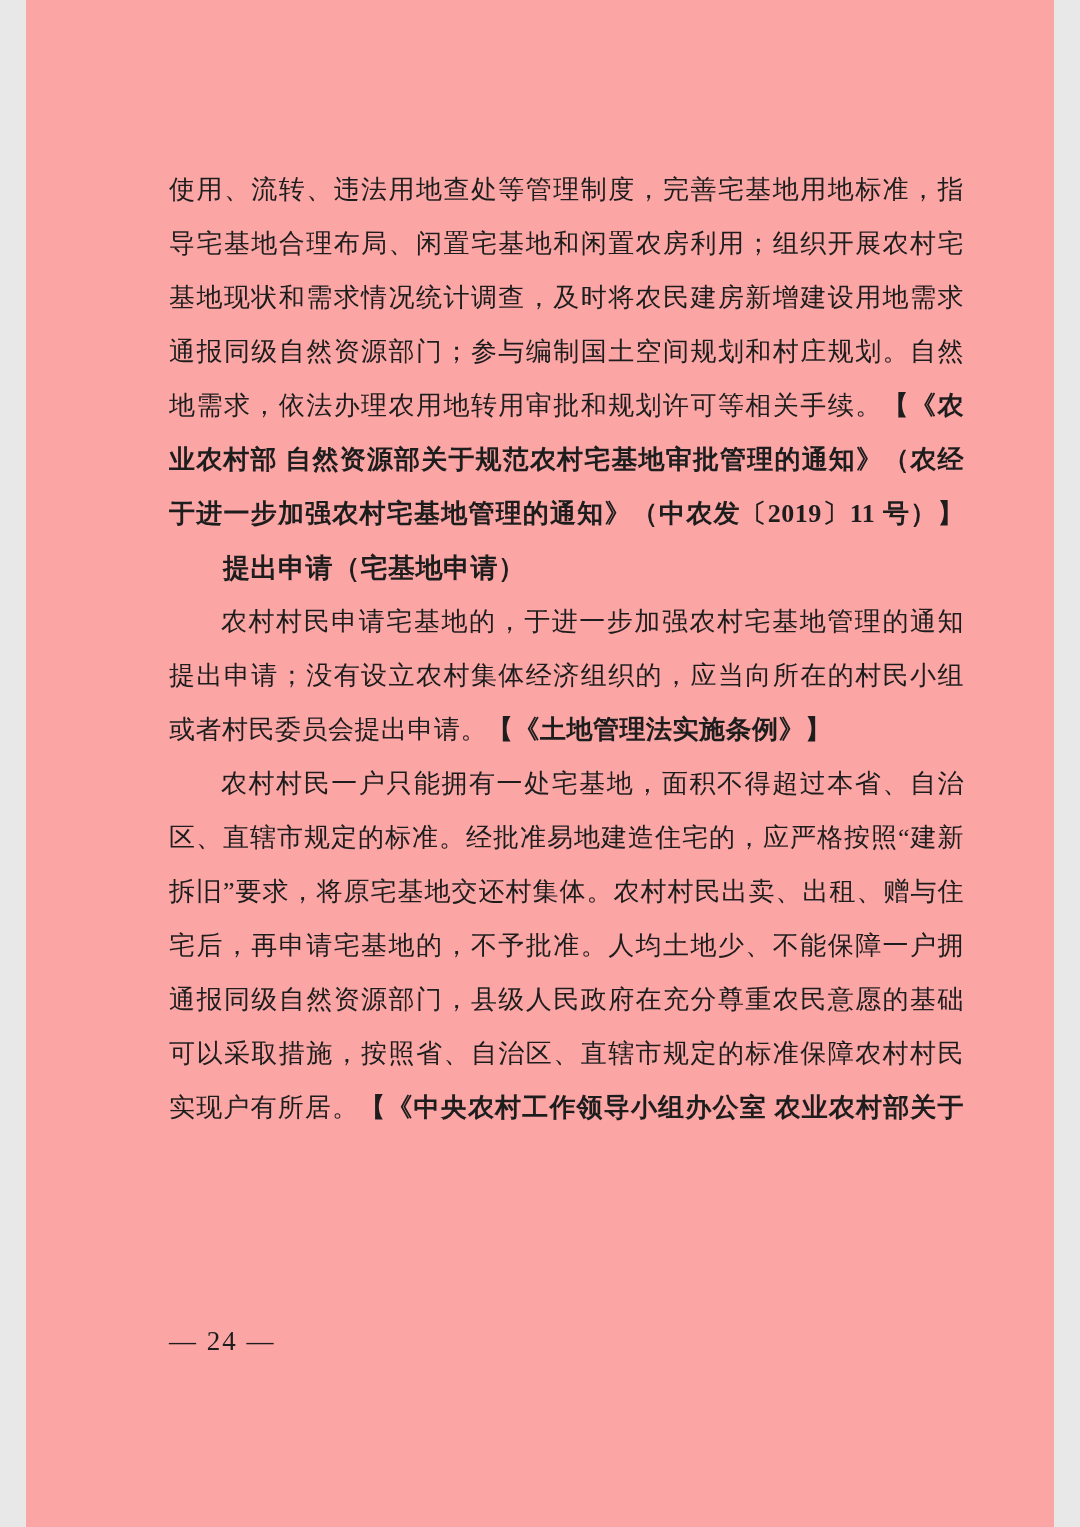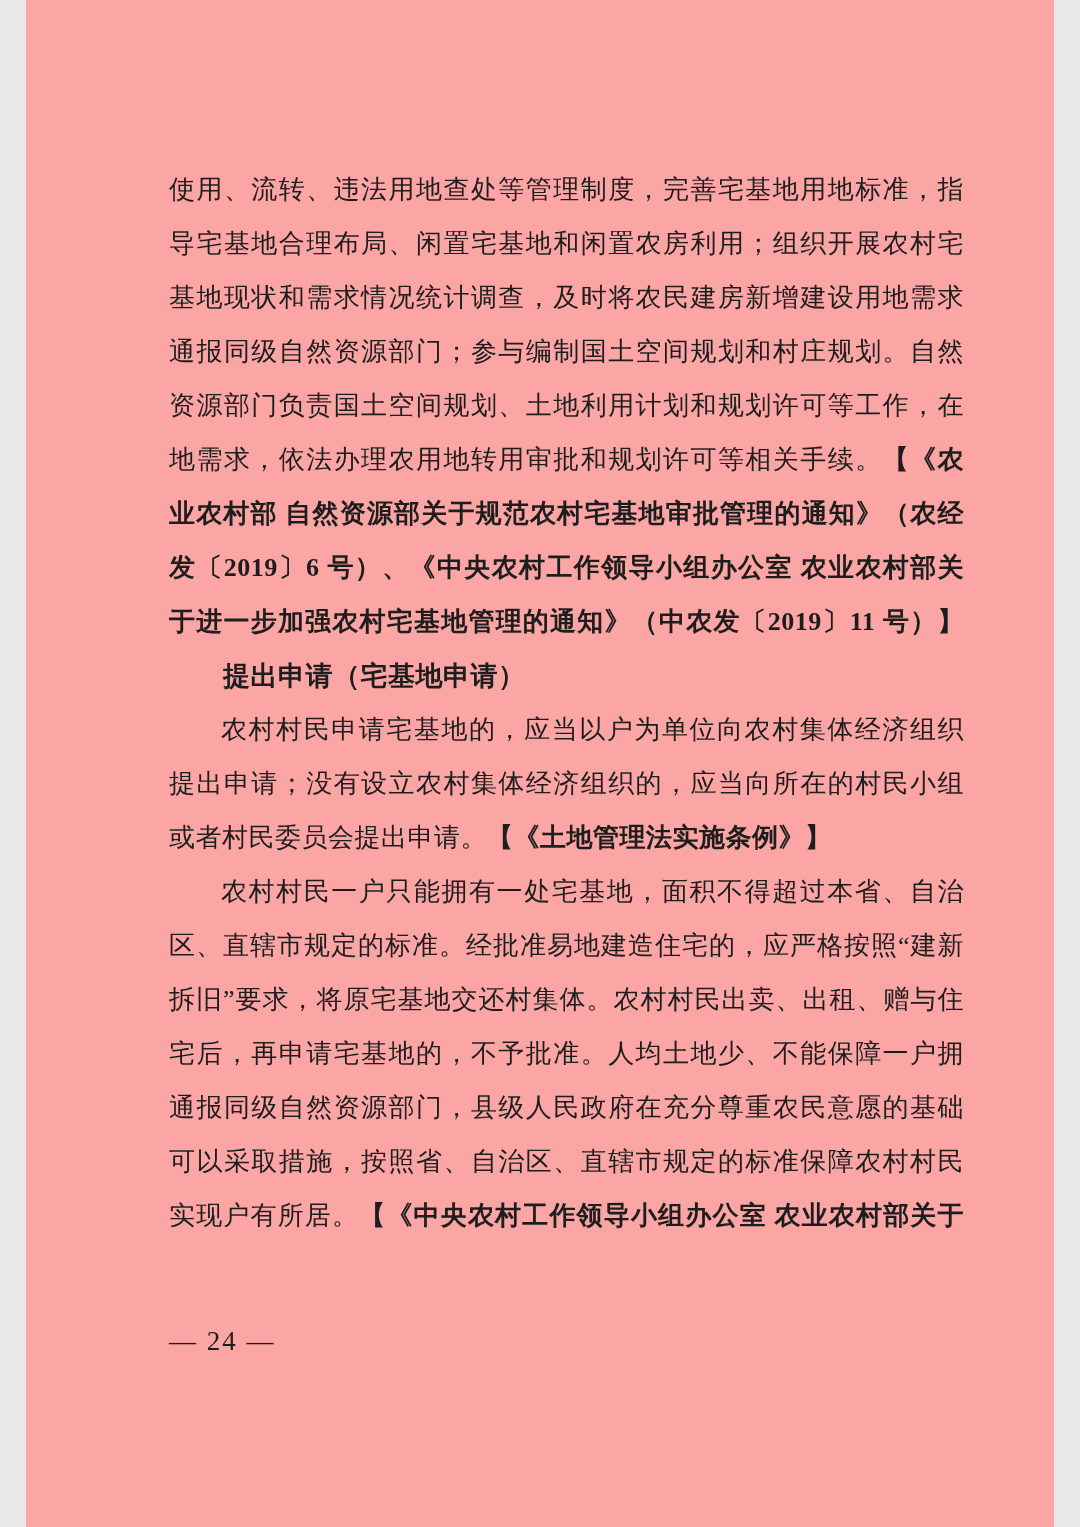--- a/index.html
+++ b/index.html
@@ -58,27 +58,25 @@
 </style>
 </head>
 <body>
 
 <div class="page">
   <div class="doc-body">
       <div class="line justify"><span>使用、流转、违法用地查处等管理制度，完善宅基地用地标准，指</span></div>
       <div class="line justify"><span>导宅基地合理布局、闲置宅基地和闲置农房利用；组织开展农村宅</span></div>
       <div class="line justify"><span>基地现状和需求情况统计调查，及时将农民建房新增建设用地需求</span></div>
       <div class="line justify"><span>通报同级自然资源部门；参与编制国土空间规划和村庄规划。自然</span></div>
-      <div class="line justify"><span>资源部门负责国土空间规划、土地利用计划和规划许可等工作，在</span></div>
       <div class="line justify"><span>地需求，依法办理农用地转用审批和规划许可等相关手续。</span><span class="bold">【《农</span></div>
       <div class="line justify"><span class="bold">业农村部 自然资源部关于规范农村宅基地审批管理的通知》（农经</span></div>
-      <div class="line justify"><span class="bold">发〔2019〕6 号）、《中央农村工作领导小组办公室 农业农村部关</span></div>
       <div class="line justify"><span class="bold">于进一步加强农村宅基地管理的通知》（中农发〔2019〕11 号）】</span></div>
       <div class="line indent heading"><span class="bold">提出申请（宅基地申请）</span></div>
-      <div class="line justify indent"><span>农村村民申请宅基地的，应当以户为单位向农村集体经济组织</span></div>
+      <div class="line justify indent"><span>农村村民申请宅基地的，于进一步加强农村宅基地管理的通知</span></div>
       <div class="line justify"><span>提出申请；没有设立农村集体经济组织的，应当向所在的村民小组</span></div>
       <div class="line"><span>或者村民委员会提出申请。</span><span class="bold">【《土地管理法实施条例》】</span></div>
       <div class="line justify indent"><span>农村村民一户只能拥有一处宅基地，面积不得超过本省、自治</span></div>
       <div class="line justify"><span>区、直辖市规定的标准。经批准易地建造住宅的，应严格按照“建新</span></div>
       <div class="line justify"><span>拆旧”要求，将原宅基地交还村集体。农村村民出卖、出租、赠与住</span></div>
       <div class="line justify"><span>宅后，再申请宅基地的，不予批准。人均土地少、不能保障一户拥</span></div>
       <div class="line justify"><span>通报同级自然资源部门，县级人民政府在充分尊重农民意愿的基础上，</span></div>
       <div class="line justify"><span>可以采取措施，按照省、自治区、直辖市规定的标准保障农村村民</span></div>
       <div class="line justify"><span>实现户有所居。</span><span class="bold">【《中央农村工作领导小组办公室 农业农村部关于</span></div>
     </div>

